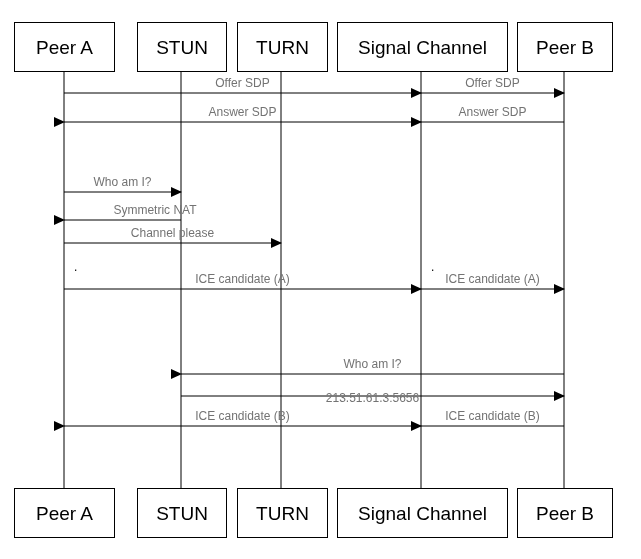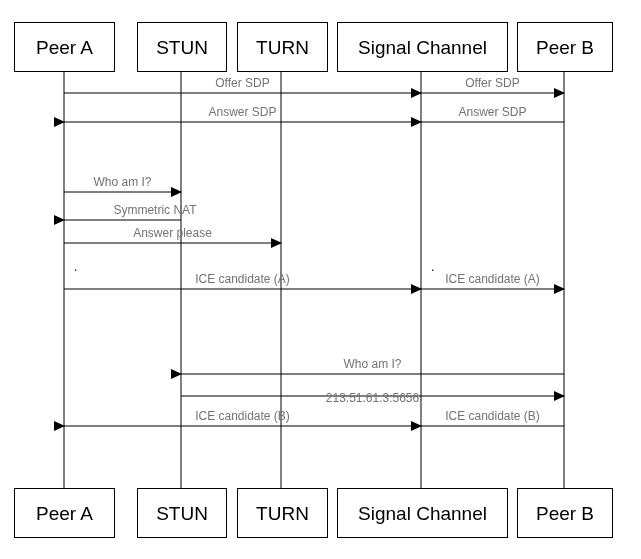--- a/index.html
+++ b/index.html
@@ -126,21 +126,21 @@
         <span>Peer B</span>
       </div>
     </div>
   <div id="labels">
       <div class="msg-label" style="left: 242.5px; top: 77px;">Offer SDP</div>
       <div class="msg-label" style="left: 492.5px; top: 77px;">Offer SDP</div>
       <div class="msg-label" style="left: 242.5px; top: 106px;">Answer SDP</div>
       <div class="msg-label" style="left: 492.5px; top: 106px;">Answer SDP</div>
       <div class="msg-label" style="left: 122.5px; top: 176px;">Who am I?</div>
       <div class="msg-label" style="left: 119px; top: 204px; margin-left: 36px;">Symmetric NAT</div>
-      <div class="msg-label" style="left: 172.5px; top: 227px;">Answer please</div>
+      <div class="msg-label" style="left: 172.5px; top: 227px;">Channel please</div>
       <div class="msg-label" style="left: 242.5px; top: 273px;">ICE candidate (A)</div>
       <div class="msg-label" style="left: 492.5px; top: 273px;">ICE candidate (A)</div>
       <div class="msg-label" style="left: 372.5px; top: 358px;">Who am I?</div>
       <div class="msg-label" style="left: 372.5px; top: 392px;">213.51.61.3:5656</div>
       <div class="msg-label" style="left: 242.5px; top: 410px;">ICE candidate (B)</div>
       <div class="msg-label" style="left: 492.5px; top: 410px;">ICE candidate (B)</div>
     </div>
   <div id="annotations">
       <div class="dot-label" style="left: 74px; top: 261px;">.</div>
       <div class="dot-label" style="left: 431px; top: 261px;">.</div>

